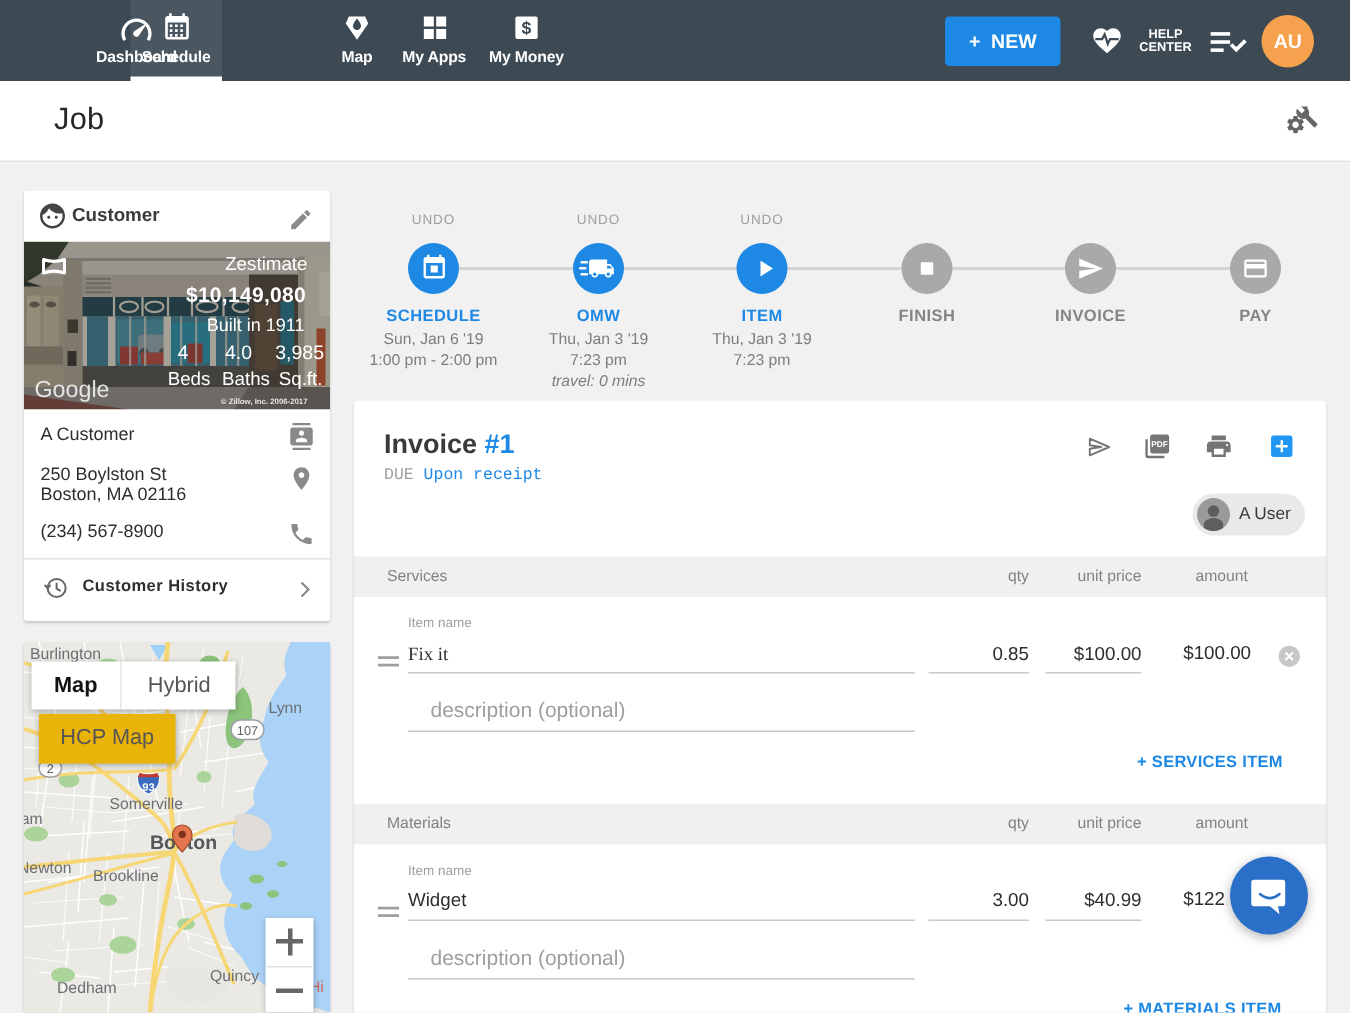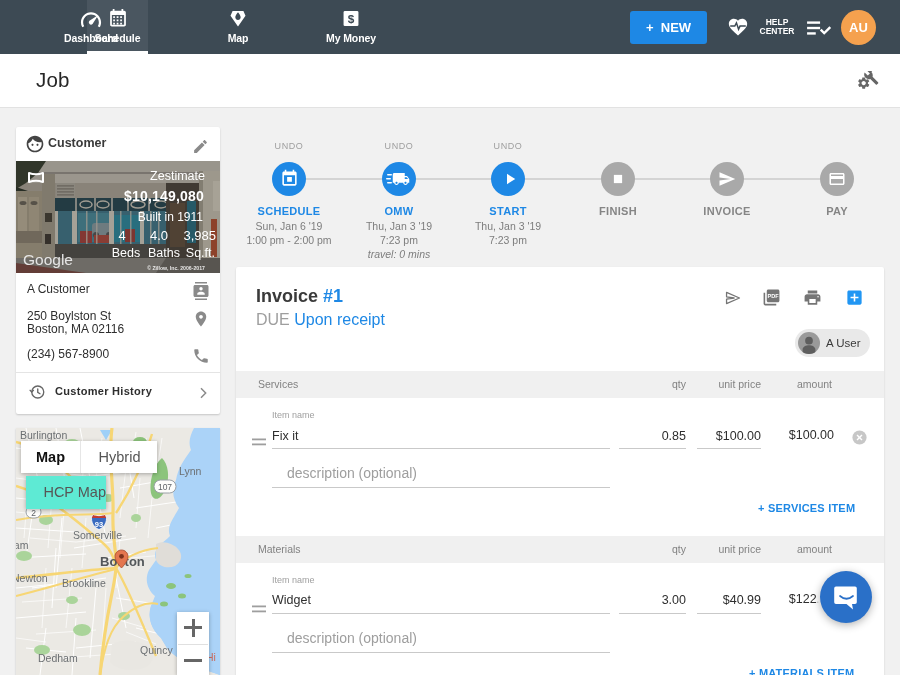--- a/index.html
+++ b/index.html
@@ -37,21 +37,21 @@
 .tlabel { position:absolute; top:205px; width:130px; text-align:center; font-size:11px; font-weight:bold; letter-spacing:0.3px; }
 .tlabel.blue { color:#1e88e5; }
 .tlabel.gray { color:#858585; }
 .tdate { position:absolute; width:130px; text-align:center; font-size:10.5px; color:#7d7d7d; line-height:14px; }
 #tline { position:absolute; left:289px; top:178px; width:548px; height:2px; background:#d4d4d4; }
 
 
 #invcard { position:absolute; left:236px; top:267px; width:648px; height:432px; background:#fff; border-radius:2px; box-shadow:0 1px 2px rgba(0,0,0,0.15); }
 #invtitle { position:absolute; left:20px; top:19px; font-size:18px; font-weight:bold; color:#3a3a3a; }
 #invtitle span { color:#1e88e5; }
-#invdue { position:absolute; left:20px; top:44px; font-size:16px; color:#9e9e9e; }
+#invdue { position:absolute; left:20px; top:44px; font-size:11px; color:#9e9e9e;font-family:Liberation Mono, monospace; }
 #invdue span { color:#1e88e5; }
 #userchip { position:absolute; left:559px; top:62px; height:28px; background:#e9e9e9; border-radius:14px; padding:0 9px 0 31px; font-size:11.5px; color:#3a3a3a; line-height:28px; }
 #userchip .av { position:absolute; left:3px; top:3px; width:22px; height:22px; border-radius:50%; background:#8a8a8a; overflow:hidden; }
 .secbar { position:absolute; left:0; width:648px; height:27px; background:#f0f0f0; font-size:10.5px; color:#828282; line-height:27px; }
 .secbar .sn { position:absolute; left:22px; }
 .secbar .c1 { position:absolute; right:198px; }
 .secbar .c2 { position:absolute; right:123px; }
 .secbar .c3 { position:absolute; right:52px; }
 .itemlabel { position:absolute; left:36px; font-size:9px; color:#a0a0a0; }
 .fld { position:absolute; font-size:12.5px; color:#2e2e2e; }
@@ -79,20 +79,26 @@
           <path d="M6.5 9.5h2v2h-2zm4 0h2v2h-2zm4 0h2v2h-2zm-8 3.7h2v2h-2zm4 0h2v2h-2zm4 0h2v2h-2zm-8 3.6h2v2h-2zm4 0h2v2h-2zm4 0h2v2h-2z"></path>
         </svg></span>
       <span class="lb">Schedule</span>
   </div>
   <div class="tab" style="left:214px;width:48px;">
     <span class="ic"><svg width="20" height="21" viewBox="0 0 24 24" fill="#fff">
           <path d="M18.5 3h-13L3 8.6 12 21.5 21 8.6 18.5 3zM12 13.8c-1.8 0-3.2-1.4-3.2-3.2 0-2.4 3.2-6 3.2-6s3.2 3.6 3.2 6c0 1.8-1.4 3.2-3.2 3.2z"></path>
           <circle cx="12" cy="10.4" r="1.4" fill="#3d4a54"></circle>
         </svg></span>
       <span class="lb">Map</span>
+  </div>
+  <div class="tab" style="left:262px;width:55px;">
+    <span class="ic"><svg width="21" height="21" viewBox="0 0 24 24" fill="#fff">
+          <path d="M3.5 3.5h7.6v7.6H3.5zm9.4 0h7.6v7.6h-7.6zm-9.4 9.4h7.6v7.6H3.5zm9.4 0h7.6v7.6h-7.6z"></path>
+        </svg></span>
+      <span class="lb">My Apps</span>
   </div>
   <div class="tab" style="left:317px;width:68px;">
     <span class="ic"><svg width="21" height="21" viewBox="0 0 24 24">
           <rect x="3.5" y="3.5" width="17" height="17" rx="1.5" fill="#fff"></rect>
           <text x="12" y="17" font-size="13.5" font-weight="bold" text-anchor="middle" fill="#3d4a54" font-family="Liberation Sans, sans-serif">$</text>
         </svg></span>
       <span class="lb">My Money</span>
   </div>
   <div id="newbtn">+&nbsp;&nbsp;NEW</div>
   <span class="abs" style="left:726px;top:16px;"><svg width="24" height="22" viewBox="0 0 24 24" fill="#fff">
@@ -304,21 +310,21 @@
 <text x="83" y="99" font-size="7.5" text-anchor="middle" fill="#fff" font-weight="bold" font-family="Liberation Sans, sans-serif">93</text>
 </g>
 <g transform="translate(99,122)">
         <path d="M6.5 0 C 2.9 0 0 2.9 0 6.5 C 0 11.5 6.5 18 6.5 18 C 6.5 18 13 11.5 13 6.5 C 13 2.9 10.1 0 6.5 0 Z" fill="#e4764f" stroke="#a4492c" stroke-width="0.8"></path>
         <circle cx="6.5" cy="6.3" r="2.4" fill="#7e331d"></circle>
       </g>
 </svg>
 <div class="abs" style="left:5px;top:13px;width:136px;height:32px;background:#fff;box-shadow:0 1px 4px rgba(0,0,0,0.3);"></div>
 <div class="abs" style="left:5px;top:13px;width:60px;height:32px;font-size:14.5px;font-weight:bold;color:#111;text-align:center;line-height:32px;border-right:1px solid #e6e6e6;">Map</div>
 <div class="abs" style="left:66px;top:13px;width:75px;height:32px;font-size:14.5px;color:#565656;text-align:center;line-height:32px;">Hybrid</div>
-<div class="abs" style="left:10px;top:48px;width:80px;height:33px;background:#5eead4;box-shadow:0 1px 4px rgba(0,0,0,0.3);font-size:14.5px;color:#565656;text-align:right;line-height:33px;">HCP Map</div>
+<div class="abs" style="left:10px;top:48px;width:91px;height:33px;background:#eab308;box-shadow:0 1px 4px rgba(0,0,0,0.3);font-size:14.5px;color:#565656;text-align:center;line-height:33px;">HCP Map</div>
 <div class="abs" style="left:161px;top:184px;width:32px;height:63px;background:#fff;box-shadow:0 1px 4px rgba(0,0,0,0.3);"></div>
 <div class="abs" style="left:168px;top:198px;width:18px;height:3px;background:#666;"></div>
 <div class="abs" style="left:175.5px;top:190.5px;width:3px;height:18px;background:#666;"></div>
 <div class="abs" style="left:162px;top:216px;width:30px;height:1px;background:#e0e0e0;"></div>
 <div class="abs" style="left:168px;top:231px;width:18px;height:3px;background:#666;"></div>
 </div>
 
 <div id="tline"></div>
 <div class="undo" style="left:259px;">UNDO</div>
 <div class="undo" style="left:369px;">UNDO</div>
@@ -355,21 +361,21 @@
       <path d="M2.01 21L23 12 2.01 3 2 10l15 2-15 2z"></path>
     </svg>
   </div>
 <div class="tcirc gray" style="left:820px;">
     <svg style="position:absolute;left:8px;top:8px;" width="18" height="18" viewBox="0 0 24 24" fill="#fff">
       <path d="M20 4H4c-1.11 0-1.99.89-1.99 2L2 18c0 1.11.89 2 2 2h16c1.11 0 2-.89 2-2V6c0-1.11-.89-2-2-2zm0 14H4v-6h16v6zm0-10H4V6h16v2z"></path>
     </svg>
   </div>
 <div class="tlabel blue" style="left:224px;">SCHEDULE</div>
 <div class="tlabel blue" style="left:334px;">OMW</div>
-<div class="tlabel blue" style="left:443px;">START</div>
+<div class="tlabel blue" style="left:443px;">ITEM</div>
 <div class="tlabel gray" style="left:553px;">FINISH</div>
 <div class="tlabel gray" style="left:662px;">INVOICE</div>
 <div class="tlabel gray" style="left:772px;">PAY</div>
 <div class="tdate" style="left:224px;top:219px;">Sun, Jan 6 '19<br>1:00 pm - 2:00 pm</div>
 <div class="tdate" style="left:334px;top:219px;">Thu, Jan 3 '19<br>7:23 pm<br><i style="font-size:10.5px;">travel: 0 mins</i></div>
 <div class="tdate" style="left:443px;top:219px;">Thu, Jan 3 '19<br>7:23 pm</div>
 
 <div id="invcard">
   <div id="invtitle">Invoice <span>#1</span></div>
   <div id="invdue">DUE <span>Upon receipt</span></div>
@@ -395,21 +401,21 @@
       <span class="sn">Services</span>
       <span class="c1">qty</span>
       <span class="c2">unit price</span>
       <span class="c3">amount</span>
     </div>
   <span class="abs" style="left:15px;top:166px;"><svg width="16" height="10" viewBox="0 0 16 10">
         <rect x="1" y="1.5" width="14" height="1.8" fill="#9e9e9e"></rect>
         <rect x="1" y="6.5" width="14" height="1.8" fill="#9e9e9e"></rect>
       </svg></span>
   <div class="itemlabel" style="top:143px;">Item name</div>
-  <div class="fld" style="left:36px;top:162px;">Fix it</div>
+  <div class="fld" style="left:36px;top:162px;font-family:Liberation Serif, serif;">Fix it</div>
   <div class="uline" style="left:36px;top:181px;width:338px;"></div>
   <div class="fld" style="left:383px;top:162px;width:67px;text-align:right;">0.85</div>
   <div class="uline" style="left:383px;top:181px;width:67px;"></div>
   <div class="fld" style="left:461px;top:162px;width:64px;text-align:right;">$100.00</div>
   <div class="uline" style="left:461px;top:181px;width:64px;"></div>
   <div class="fld" style="left:536px;top:161px;width:62px;text-align:right;">$100.00</div>
   <span class="abs" style="left:615px;top:162px;"><svg width="17" height="17" viewBox="0 0 24 24">
         <circle cx="12" cy="12" r="10" fill="#c7c7c7"></circle>
         <path d="M8.5 8.5l7 7M15.5 8.5l-7 7" stroke="#fff" stroke-width="2"></path>
       </svg></span>

